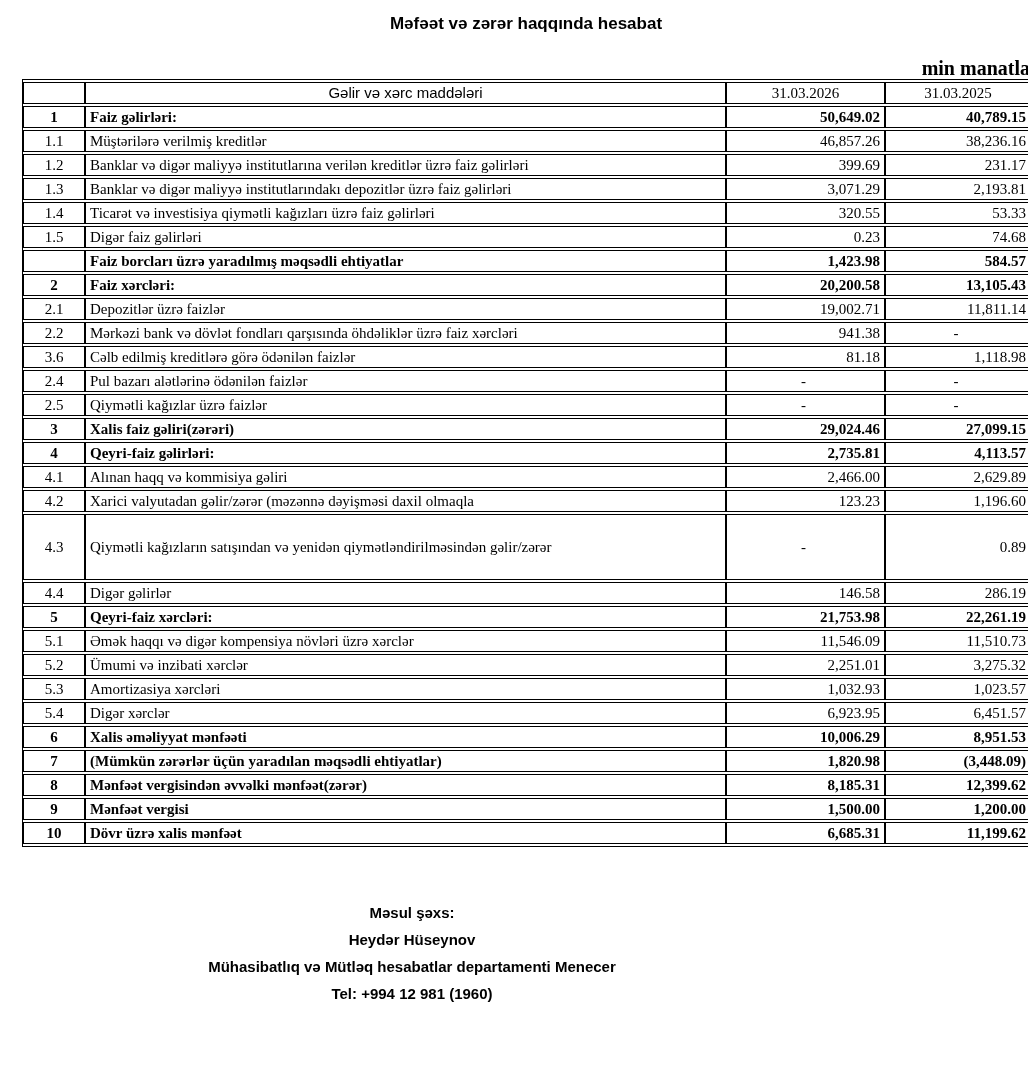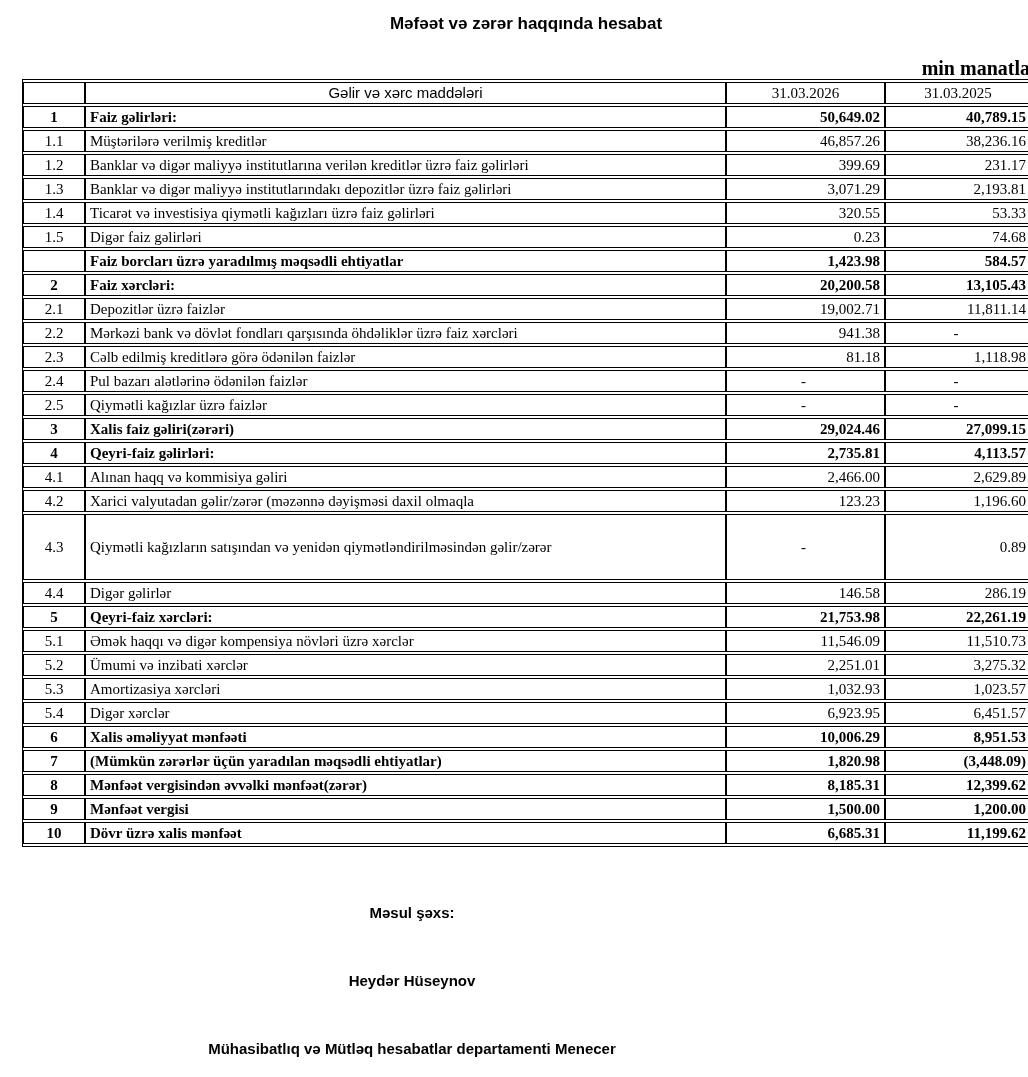--- a/index.html
+++ b/index.html
@@ -75,21 +75,20 @@
   .footer-block {
     margin-top: 52px;
     width: 800px;
     text-align: center;
     font-family: "Liberation Sans", sans-serif;
     font-weight: bold;
     font-size: 15px;
   }
   .footer-line {
     line-height: 27px;
-    margin-top: 41px;
   }
 </style>
 </head>
 <body>
 
 <div class="page">
 
   <div class="doc-title">Məfəət və zərər haqqında hesabat</div>
 
   <div class="unit-note">min manatla</div>
@@ -164,21 +163,21 @@
       <td class="cell-val">19,002.71</td>
       <td class="cell-val">11,811.14</td>
     </tr>
         <tr>
       <td class="cell-num">2.2</td>
       <td class="cell-desc">Mərkəzi bank və dövlət fondları qarşısında öhdəliklər üzrə faiz xərcləri</td>
       <td class="cell-val">941.38</td>
       <td class="cell-val dash">-</td>
     </tr>
         <tr>
-      <td class="cell-num">2.3</td>
+      <td class="cell-num">3.6</td>
       <td class="cell-desc">Cəlb edilmiş kreditlərə görə ödənilən faizlər</td>
       <td class="cell-val">81.18</td>
       <td class="cell-val">1,118.98</td>
     </tr>
         <tr>
       <td class="cell-num">2.4</td>
       <td class="cell-desc">Pul bazarı alətlərinə ödənilən faizlər</td>
       <td class="cell-val dash">-</td>
       <td class="cell-val dash">-</td>
     </tr>

